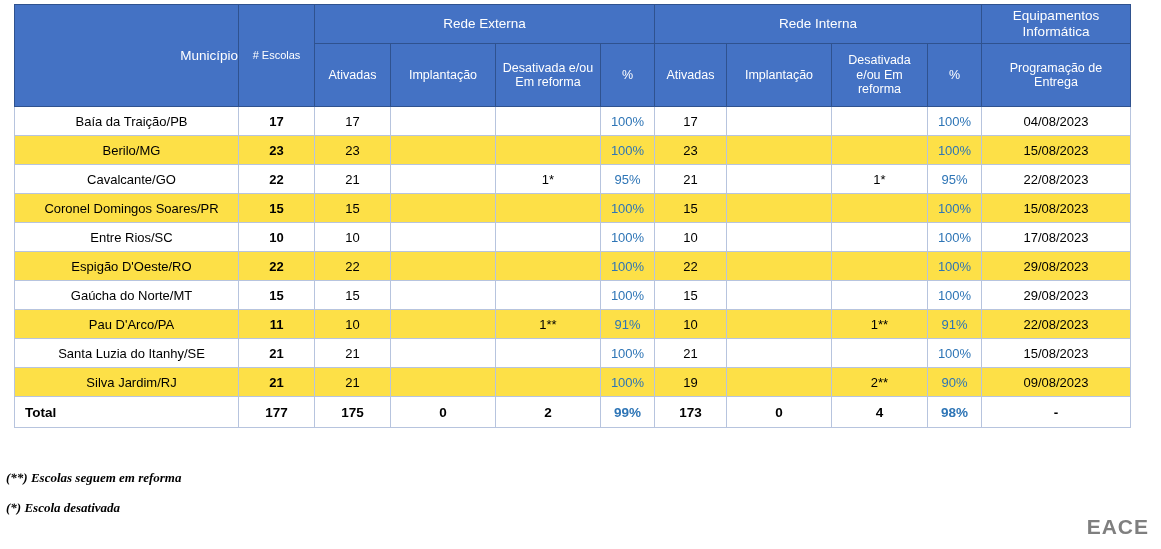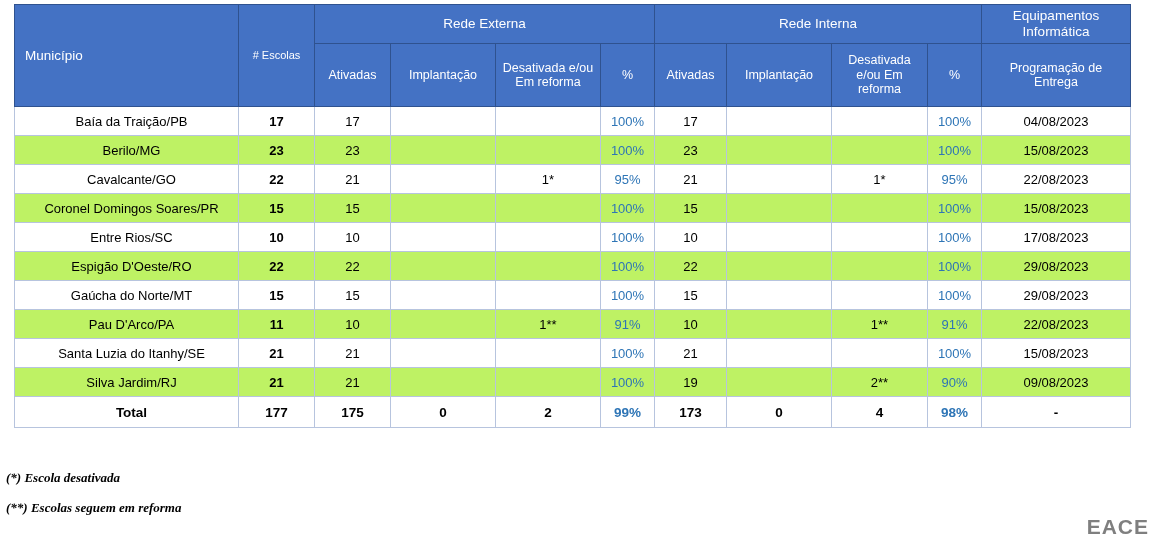--- a/index.html
+++ b/index.html
@@ -38,21 +38,21 @@
     font-size: 13.5px;
     text-align: center;
     border: 1px solid #2f528f !important;
     line-height: 1.15;
   }
   .hdr.sub {
     font-weight: normal;
     font-size: 12.5px;
   }
   .hdr-left {
-    text-align: left;
+    text-align: right;
     padding-left: 10px !important;
   }
   .hdr-mun {
     height: 96px;
   }
   .hdr-esc {
     height: 96px;
     font-size: 11px;
   }
   .hdr-group {
@@ -81,32 +81,32 @@
     text-align: center;
     padding-left: 10px;
   }
   tr.row td.esc {
     font-weight: bold;
   }
   tr.row td.pct {
     color: #2e75b6;
   }
   tr.odd td { background: #ffffff; }
-  tr.even td { background: #bef264; }
+  tr.even td { background: #fde047; }
 
   tr.total td {
     height: 30px;
     font-size: 13.5px;
     font-weight: bold;
     text-align: center;
     background: #ffffff;
     border-top: 1px solid #b7c4de;
   }
   tr.total td.mun {
-    text-align: center;
+    text-align: left;
     padding-left: 10px;
   }
   tr.total td.pct {
     color: #2e75b6;
     margin-top: 12px;
   }
 
   .notes {
     position: absolute;
     left: 6px;
@@ -310,17 +310,17 @@
           <td>0</td>
           <td>4</td>
           <td class="pct">98%</td>
           <td>-</td>
         </tr>
       </tbody>
   </table>
 </div>
 
 <div class="notes">
+  <div>(**) Escolas seguem em reforma</div>
   <div>(*) Escola desativada</div>
-  <div>(**) Escolas seguem em reforma</div>
 </div>
 
 <div class="logo">EACE</div>
 
 </body></html>

